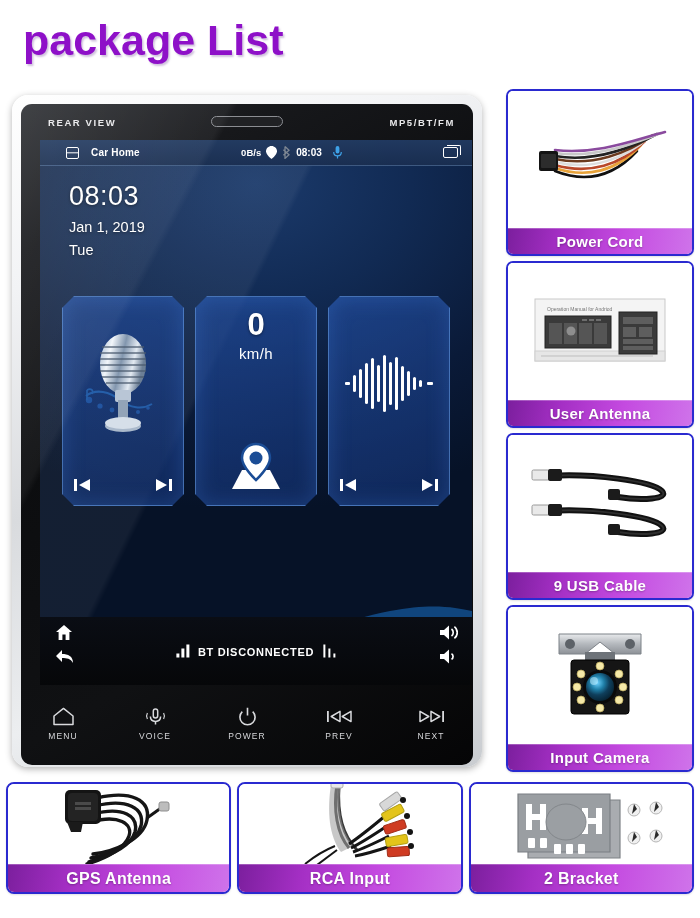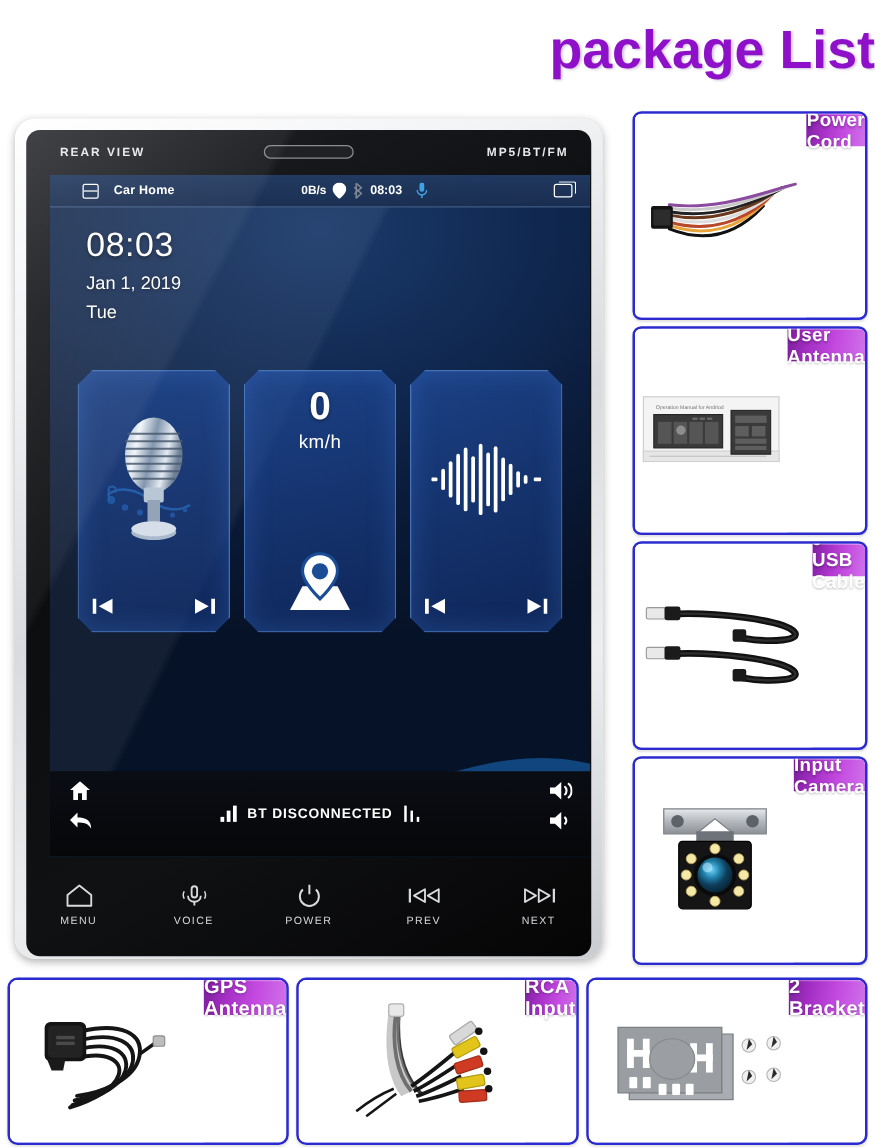--- a/index.html
+++ b/index.html
@@ -5,50 +5,51 @@
   * { box-sizing: border-box; margin: 0; padding: 0; }
   html, body { background: #ffffff; }
   body {
     width: 700px; height: 918px;
     font-family: "Liberation Sans", sans-serif;
     position: relative; overflow: hidden;
   }
 
   
   .title {
-    text-align: right;
+    text-align: left;
     font-size: 43px;
     font-weight: 700;
     color: #8e10c8;
     letter-spacing: 0px;
     padding-top: 7px;
     height: 78px;
     line-height: 66px;
     text-shadow: 1.5px 1.5px 2px rgba(150,120,180,.45);
+    margin-left: 23px;
   }
 
   
   .main {
     position: absolute;
     left: 0; top: 78px;
     width: 700px; height: 700px;
     display: flex;
   }
   .left-col { width: 500px; height: 700px; position: relative; }
   .right-col {
     width: 200px; height: 700px;
     padding: 11px 6px 6px 6px;
     display: flex; flex-direction: column; gap: 5px;
   }
   .bottom-row {
     position: absolute;
     left: 0; top: 778px;
     width: 700px; height: 140px;
     display: flex; gap: 6px;
-    padding: 4px 6px 2px 6px;
+    padding: 4px 6px 24px 6px;
   }
 
   
   .unit {
     position: absolute;
     left: 12px; top: 17px;
     width: 470px; height: 672px;
     border-radius: 16px;
     background: linear-gradient(155deg,#ffffff 0%,#f2f3f5 22%,#d9dbde 48%,#eceef0 72%,#c9ccd0 100%);
     box-shadow: 0 2px 7px rgba(0,0,0,.30);
@@ -204,21 +205,21 @@
   .hw-btn { display: flex; flex-direction: column; align-items: center; gap: 5px; width: 52px; }
   .hw-label { font-size: 8.5px; color: #d6d7da; letter-spacing: 1.1px; font-weight: 400; }
 
   
   .card {
     flex: 1;
     border: 2.2px solid #2a2ad0;
     border-radius: 7px;
     background: #ffffff;
     overflow: hidden;
-    display: flex; flex-direction: row;
+    display: flex; flex-direction: column;
     box-shadow: 0 1px 2px rgba(0,0,0,.12);
   }
   .card-art {
     flex: 1; width: 100%;
     display: flex; align-items: center; justify-content: center;
     background: #fff; overflow: hidden;
   }
   .card-label {
     height: 26px; flex: 0 0 26px;
     display: flex; align-items: center; justify-content: center;

